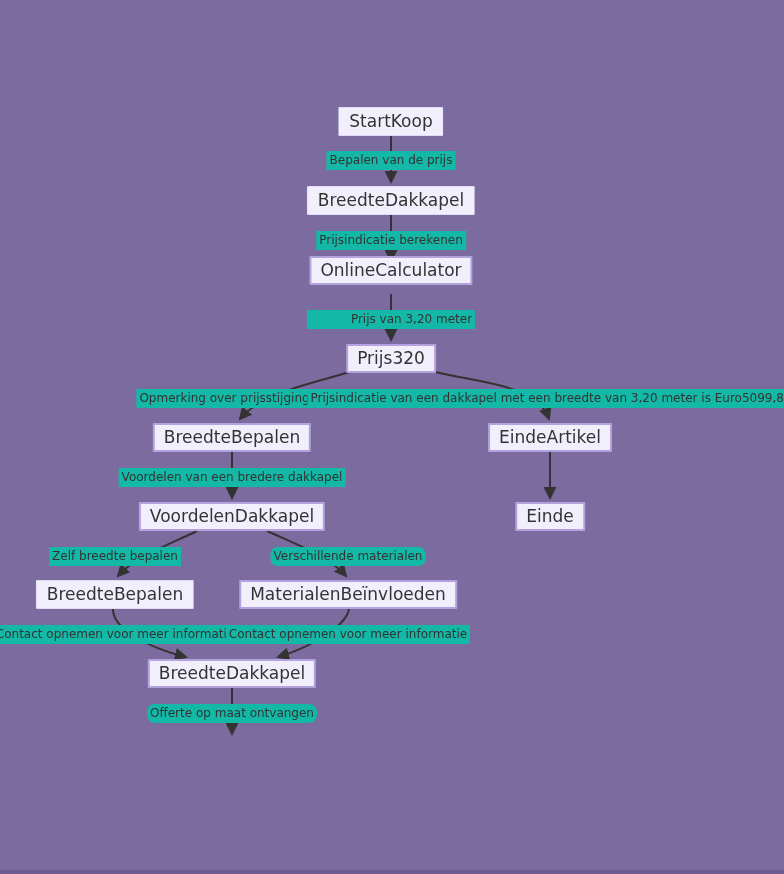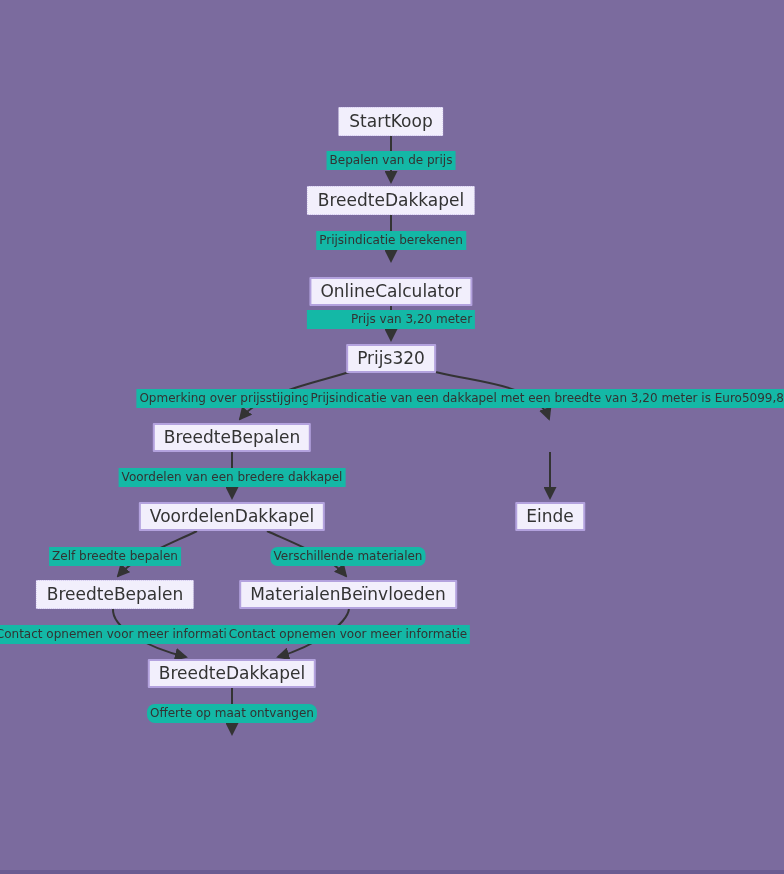--- a/index.html
+++ b/index.html
@@ -93,23 +93,24 @@
   <div class="edge-label" style="left:551px; top:389px;">Prijsindicatie van een dakkapel met een breedte van 3,20 meter is Euro5099,84</div>
   <div class="edge-label" style="left:232px; top:468px;">Voordelen van een bredere dakkapel</div>
   <div class="edge-label" style="left:115px; top:547px;">Zelf breedte bepalen</div>
   <div class="edge-label" style="left:348px; top:547px;border-radius:7px;">Verschillende materialen</div>
   <div class="edge-label" style="left:115px; top:625px;">Contact opnemen voor meer informatie</div>
   <div class="edge-label" style="left:348px; top:625px;">Contact opnemen voor meer informatie</div>
   <div class="edge-label" style="left:232px; top:704px;border-radius:8px;">Offerte op maat ontvangen</div>
 
   <div class="node dotted" style="left:391px; top:107px;">StartKoop</div>
   <div class="node dotted" style="left:391px; top:186px;">BreedteDakkapel</div>
-  <div class="node" style="left:391px; top:277px;">OnlineCalculator</div>
+  <div class="node" style="left:391px; top:256px;">OnlineCalculator</div>
   <div class="node" style="left:391px; top:344px;">Prijs320</div>
   <div class="node" style="left:232px; top:423px;">BreedteBepalen</div>
+  <div class="node" style="left:550px; top:423px;">EindeArtikel</div>
   <div class="node" style="left:232px; top:502px;">VoordelenDakkapel</div>
   <div class="node" style="left:550px; top:502px;">Einde</div>
   <div class="node dotted" style="left:115px; top:580px;">BreedteBepalen</div>
   <div class="node" style="left:348px; top:580px;">MaterialenBeïnvloeden</div>
   <div class="node" style="left:232px; top:659px;">BreedteDakkapel</div>
 
   <div class="bottom-edge"></div>
 </div>
 
 </body></html>

